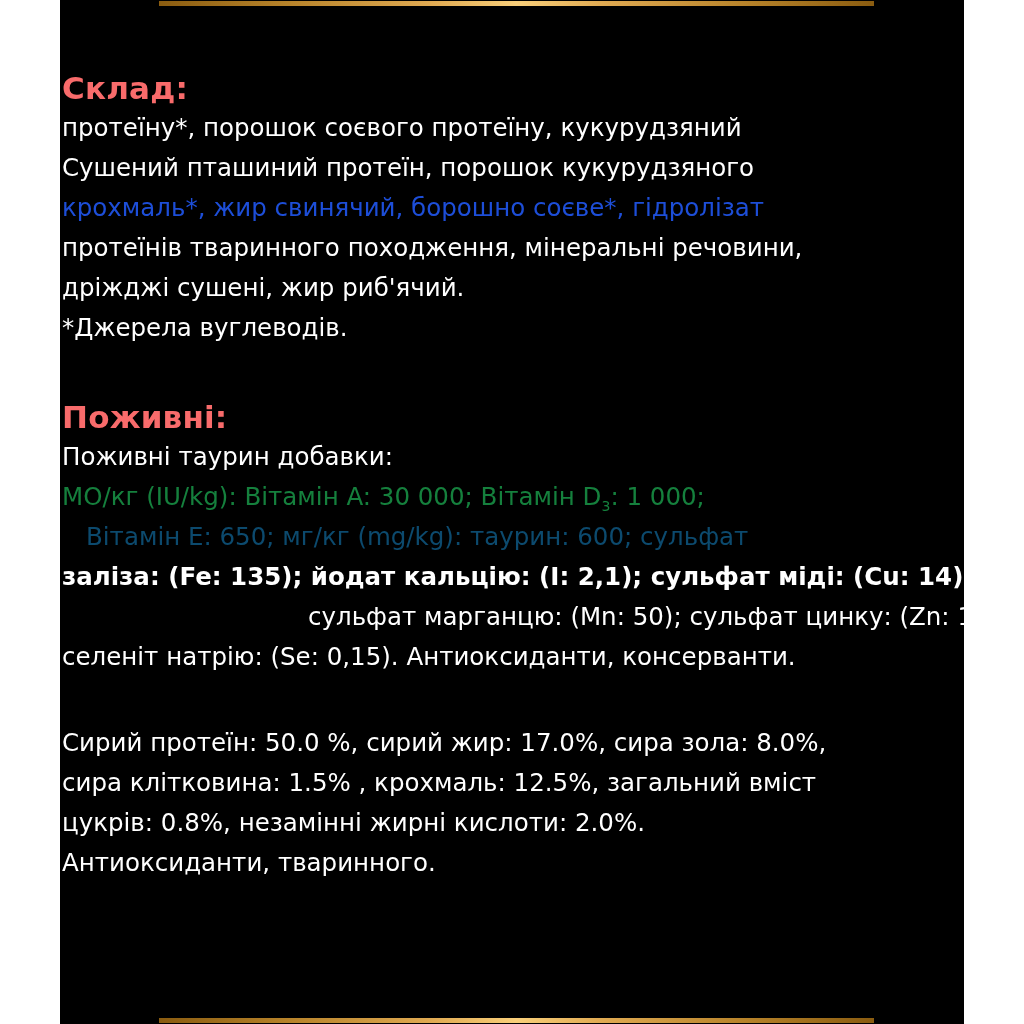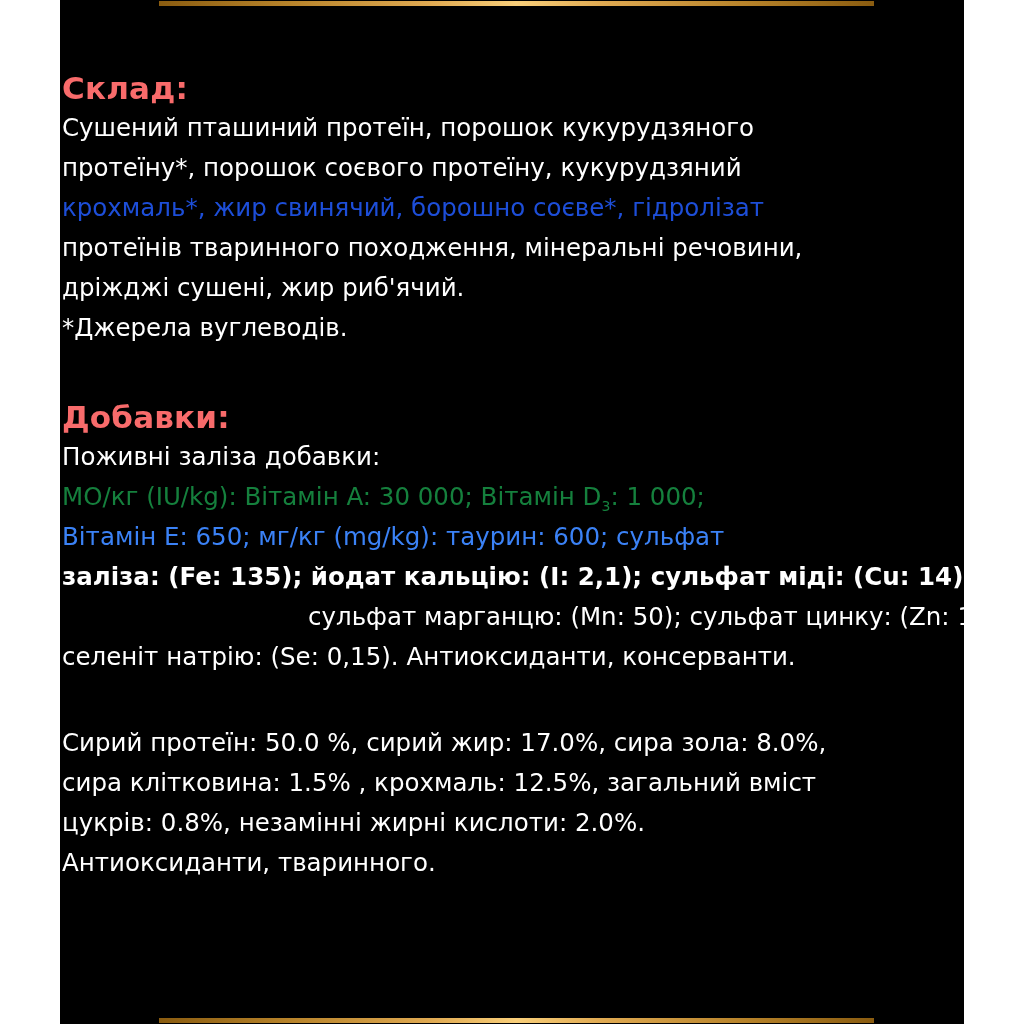--- a/index.html
+++ b/index.html
@@ -66,33 +66,33 @@
   </style>
 </head>
 <body style="background: rgb(255, 255, 255);">
 
 <div class="panel" style="background: rgb(0, 0, 0);"></div>
 <div class="gold-bar top"></div>
 <div class="gold-bar bottom"></div>
 
 <section class="section" id="sec-composition">
   <h2 class="heading" style="color: rgb(248, 107, 107);">Склад:</h2>
+  <p class="line" style="color: rgb(255, 255, 255);">протеїну*, порошок соєвого протеїну, кукурудзяний</p>
   <p class="line" style="color: rgb(255, 255, 255);">Сушений пташиний протеїн, порошок кукурудзяного</p>
-  <p class="line" style="color: rgb(255, 255, 255);">протеїну*, порошок соєвого протеїну, кукурудзяний</p>
   <p class="line" style="color: #1d4ed8;">крохмаль*, жир свинячий, борошно соєве*, гідролізат</p>
   <p class="line" style="color: rgb(255, 255, 255);">протеїнів тваринного походження, мінеральні речовини,</p>
   <p class="line" style="color: rgb(255, 255, 255);">дріжджі сушені, жир риб'ячий.</p>
   <p class="line" style="color: rgb(255, 255, 255);">*Джерела вуглеводів.</p>
 </section>
 
 <section class="section" id="sec-additives">
-  <h2 class="heading" style="color: rgb(248, 107, 107);">Добавки:</h2>
-  <p class="line" style="color: rgb(255, 255, 255);">Поживні заліза добавки:</p>
+  <h2 class="heading" style="color: rgb(248, 107, 107);">Поживні:</h2>
+  <p class="line" style="color: rgb(255, 255, 255);">Поживні таурин добавки:</p>
   <p class="line" style="color: #15803d;"><span>МО/кг (IU/kg): Вітамін A: 30 000; Вітамін D</span><sub>3</sub><span>: 1 000;</span></p>
-  <p class="line" style="color: #3b82f6;">Вітамін E: 650; мг/кг (mg/kg): таурин: 600; сульфат</p>
+  <p class="line" style="color: #0c4a6e; margin-left: 24px;">Вітамін E: 650; мг/кг (mg/kg): таурин: 600; сульфат</p>
   <p class="line" style="color: rgb(255, 255, 255); font-weight: bold;">заліза: (Fe: 135); йодат кальцію: (I: 2,1); сульфат міді: (Cu: 14);</p>
   <p class="line" style="color: rgb(255, 255, 255); text-align: right;">сульфат марганцю: (Mn: 50); сульфат цинку: (Zn: 125);</p>
   <p class="line" style="color: rgb(255, 255, 255);">селеніт натрію: (Se: 0,15). Антиоксиданти, консерванти.</p>
 </section>
 
 <section class="section" id="sec-nutrients">
   <p class="line" style="color: rgb(255, 255, 255);">Сирий протеїн: 50.0 %, сирий жир: 17.0%, сира зола: 8.0%,</p>
   <p class="line" style="color: rgb(255, 255, 255);">сира клітковина: 1.5% , крохмаль: 12.5%, загальний вміст</p>
   <p class="line" style="color: rgb(255, 255, 255);">цукрів: 0.8%, незамінні жирні кислоти: 2.0%.</p>
   <p class="line" style="color: rgb(255, 255, 255);">Антиоксиданти, тваринного.</p>

